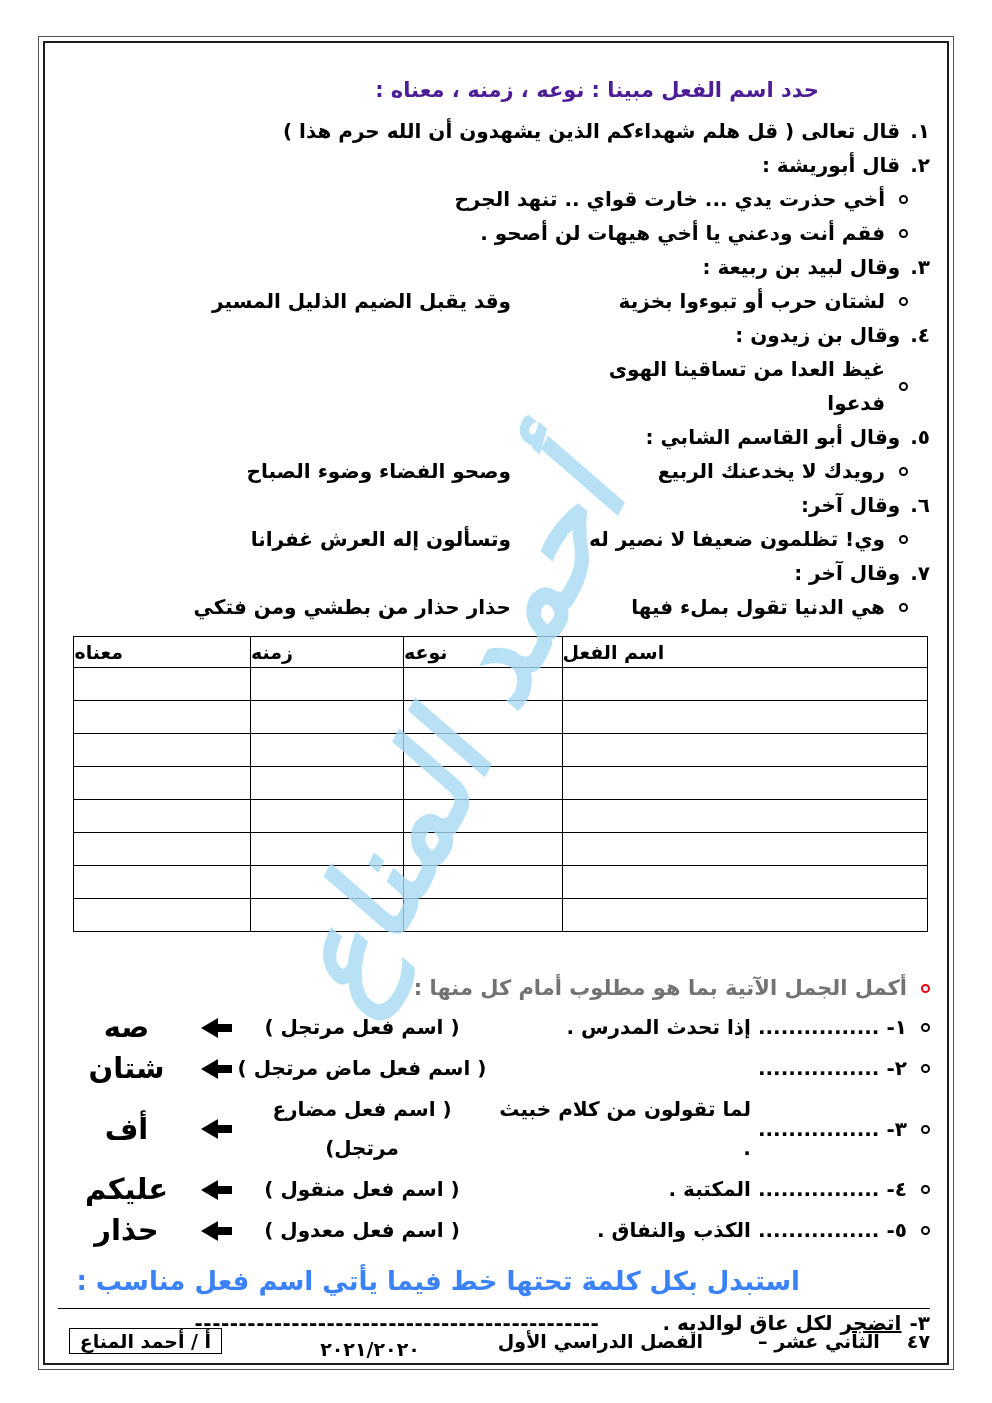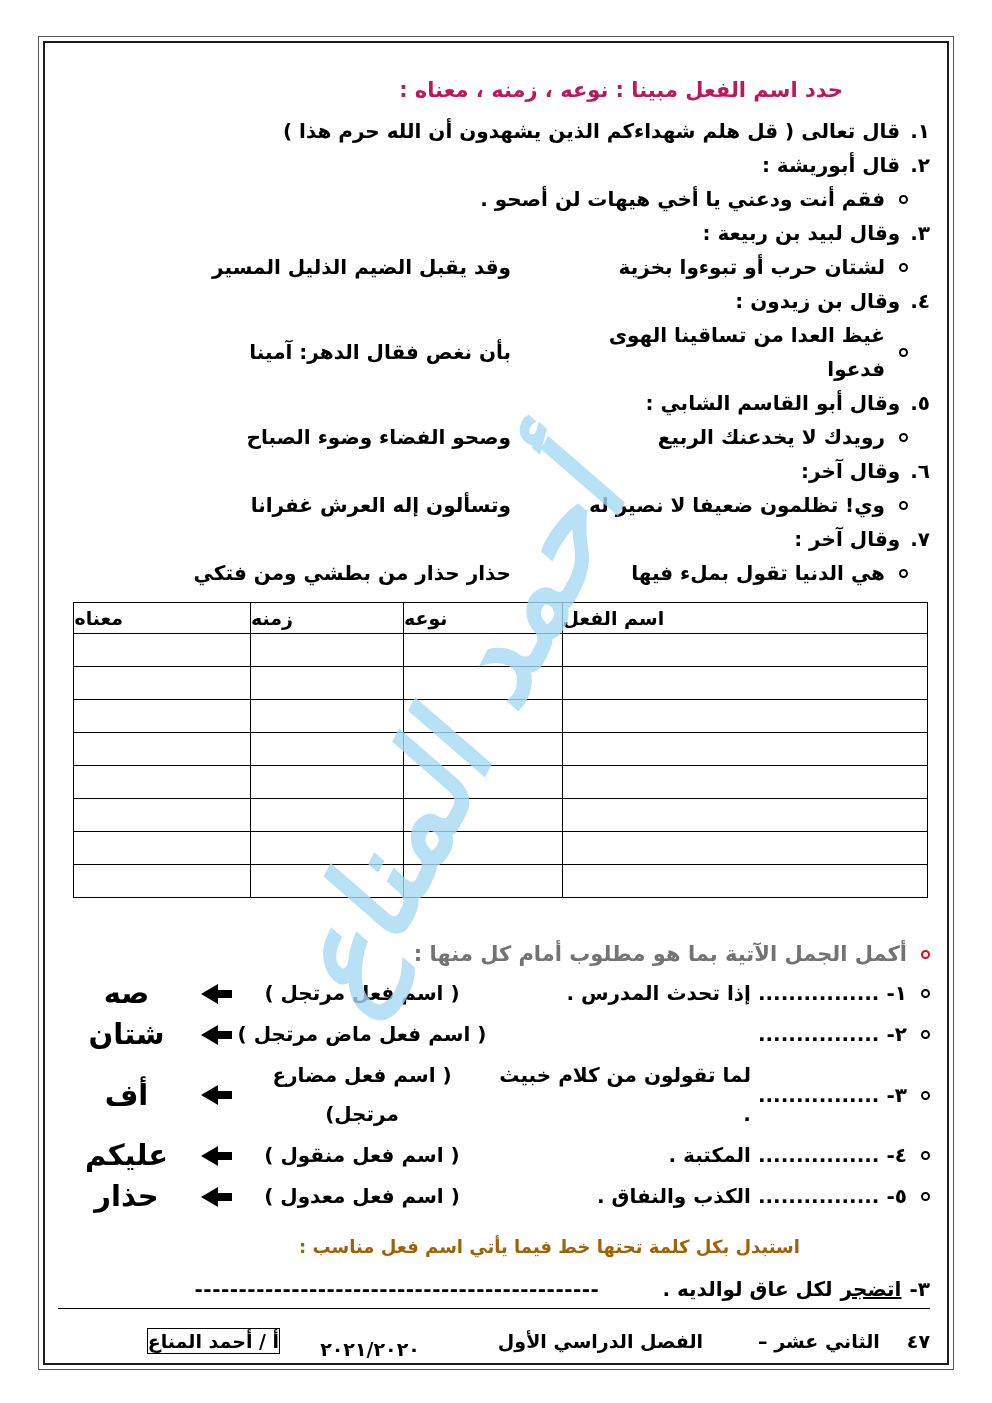--- a/index.html
+++ b/index.html
@@ -6,21 +6,21 @@
   html,body { background:#e8e8e8; }
   body { font-family:"DejaVu Sans","Liberation Sans",sans-serif; }
   .page {
     position:relative; width:992px; height:1403px; background:#ffffff;
     direction:rtl; overflow:hidden; margin:0 auto; color:#000; font-weight:700;
   }
   .frame-outer { position:absolute; top:36px; left:38px; right:38px; bottom:33px; border:1px solid #555; }
   .frame-inner { position:absolute; top:41px; left:43px; right:43px; bottom:38px; border:2.5px solid #1c1c1c; }
   .content { position:absolute; top:62px; right:62px; left:58px; font-size:20px; }
 
-  .title { color:#be185d; font-size:21px; margin:16px 87px 12px 0; }
+  .title { color:#4c1d95; font-size:21px; margin:16px 111px 12px 0; }
 
   .q-item { line-height:34px; display:flex; align-items:center; }
   .q-num  { margin-left:10px; }
   .q-sub  { line-height:34px; display:flex; align-items:center; padding-right:22px; }
   .circle-bullet { display:inline-block; width:9px; height:9px; border:2px solid #000;
                    border-radius:50%; margin-left:14px; flex:0 0 auto; }
   .circle-bullet.red { border-color:#e30613; }
   .hemi-r { flex:0 0 40%; }
   .hemi-l { flex:0 0 auto; margin-right:34px; }
 
@@ -38,31 +38,31 @@
   .ex2-heading { color:#737373; display:flex; align-items:center; line-height:36px; font-size:21px; }
   .ex2-row { display:flex; align-items:center; line-height:39px; margin-top:2px; }
   .ex2-sentence { flex:0 0 420px; display:flex; gap:7px; align-items:center; }
   .ex2-hint { flex:0 0 250px; text-align:center; }
   .ex2-answer { flex:1; text-align:center; font-size:29px; }
   .arrow-icon { display:inline-flex; align-items:center; flex:0 0 42px; justify-content:center; }
   .a-bar  { display:inline-block; width:14px; height:8px; background:#000; }
   .a-head { display:inline-block; width:0; height:0; border-top:10px solid transparent;
             border-bottom:10px solid transparent; border-right:17px solid #000; }
 
-  .ex3-heading { color:#a16207; font-size:18px; margin:14px 130px 6px 0; line-height:34px; }
+  .ex3-heading { color:#3b82f6; font-size:26px; margin:14px 130px 6px 0; line-height:34px; }
   .ex3-item { display:flex; align-items:center; gap:8px; line-height:38px; }
   .underlined { text-decoration:underline; text-decoration-thickness:2px; }
   .dashes { margin-right:55px; letter-spacing:0.5px; }
 
   .footer { position:absolute; top:1308px; right:62px; left:58px; border-top:1.5px solid #000;
             padding-top:13px; display:flex; align-items:center; font-size:19px; }
   .footer .f-grade { margin-right:27px; }
   .footer .f-term  { margin-right:55px;text-align:right; }
   .footer .f-year  { margin-right:78px;margin-top:16px; }
-  .teacher-box { margin-right:40px; border:1.5px solid #000; padding:1px 0; }
+  .teacher-box { margin-right:98px; border:1.5px solid #000; padding:1px 10px; }
 </style>
 </head>
 <body>
 
 <div class="page">
   <div class="frame-outer"></div>
   <div class="frame-inner"></div>
 
   <div class="content">
 
@@ -72,41 +72,44 @@
       <span class="q-num">١.</span>
       <span>قال تعالى ( قل هلم شهداءكم الذين يشهدون أن الله حرم هذا )</span>
     </div>
 
     <div class="q-item">
       <span class="q-num">٢.</span>
       <span>قال أبوريشة :</span>
     </div>
     <div class="q-sub">
       <span class="circle-bullet"></span>
+      <span>أخي حذرت يدي ... خارت قواي .. تنهد الجرح</span>
+    </div>
+    <div class="q-sub">
+      <span class="circle-bullet"></span>
       <span>فقم أنت ودعني يا أخي هيهات لن أصحو .</span>
     </div>
 
     <div class="q-item">
       <span class="q-num">٣.</span>
       <span>وقال لبيد بن ربيعة :</span>
     </div>
     <div class="q-sub">
       <span class="circle-bullet"></span>
       <span class="hemi-r">لشتان حرب أو تبوءوا بخزية</span>
       <span class="hemi-l">وقد يقبل الضيم الذليل المسير</span>
     </div>
 
     <div class="q-item">
       <span class="q-num">٤.</span>
       <span>وقال بن زيدون :</span>
     </div>
     <div class="q-sub">
       <span class="circle-bullet"></span>
       <span class="hemi-r">غيظ العدا من تساقينا الهوى فدعوا</span>
-      <span class="hemi-l">بأن نغص فقال الدهر: آمينا</span>
     </div>
 
     <div class="q-item">
       <span class="q-num">٥.</span>
       <span>وقال أبو القاسم الشابي :</span>
     </div>
     <div class="q-sub">
       <span class="circle-bullet"></span>
       <span class="hemi-r">رويدك لا يخدعنك الربيع</span>
       <span class="hemi-l">وصحو الفضاء وضوء الصباح</span>

